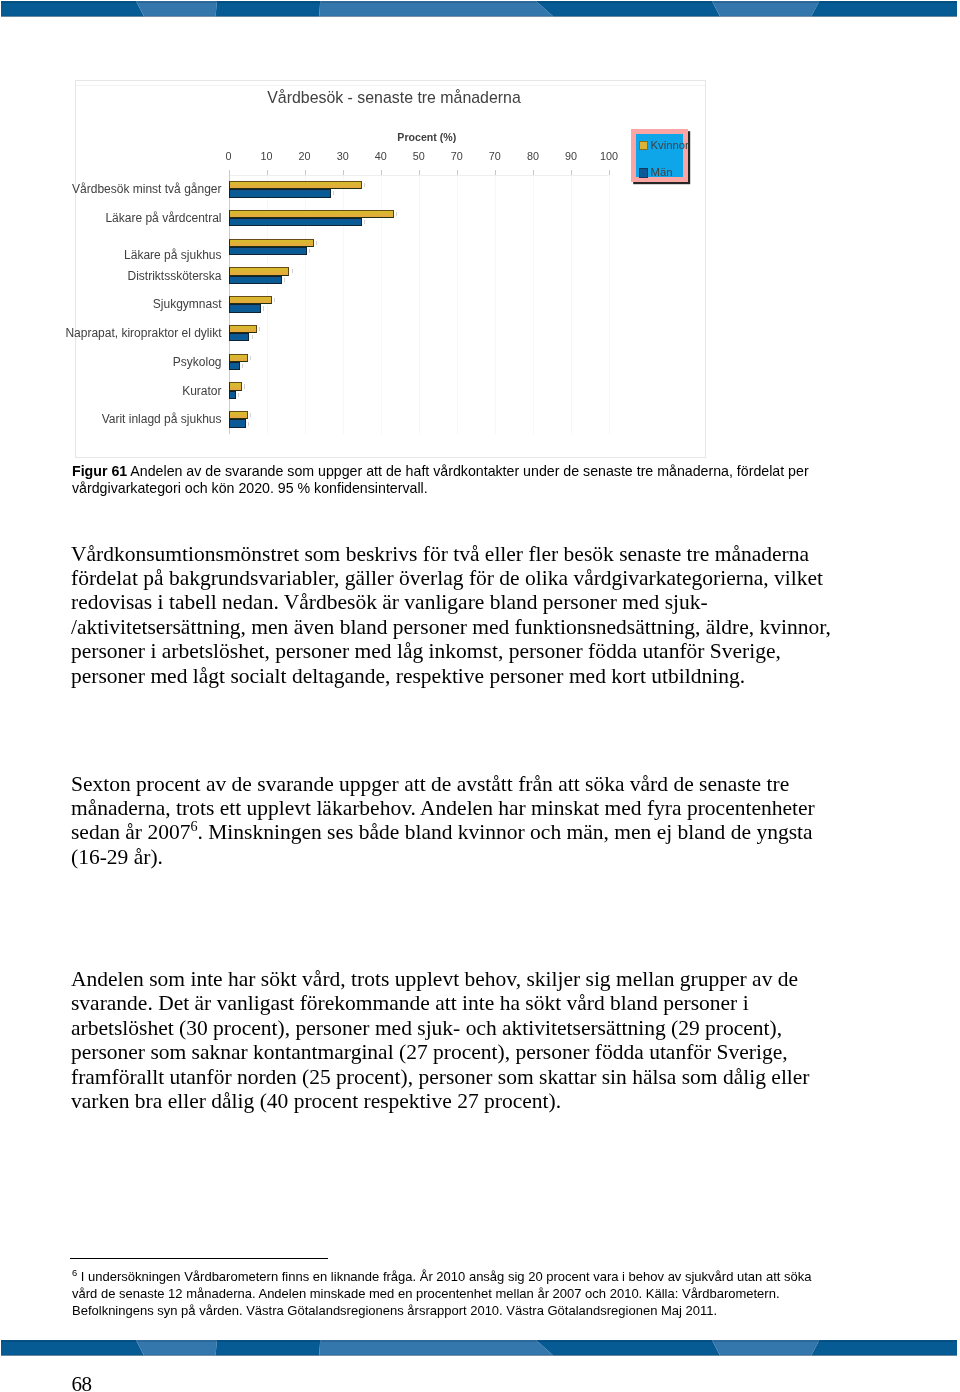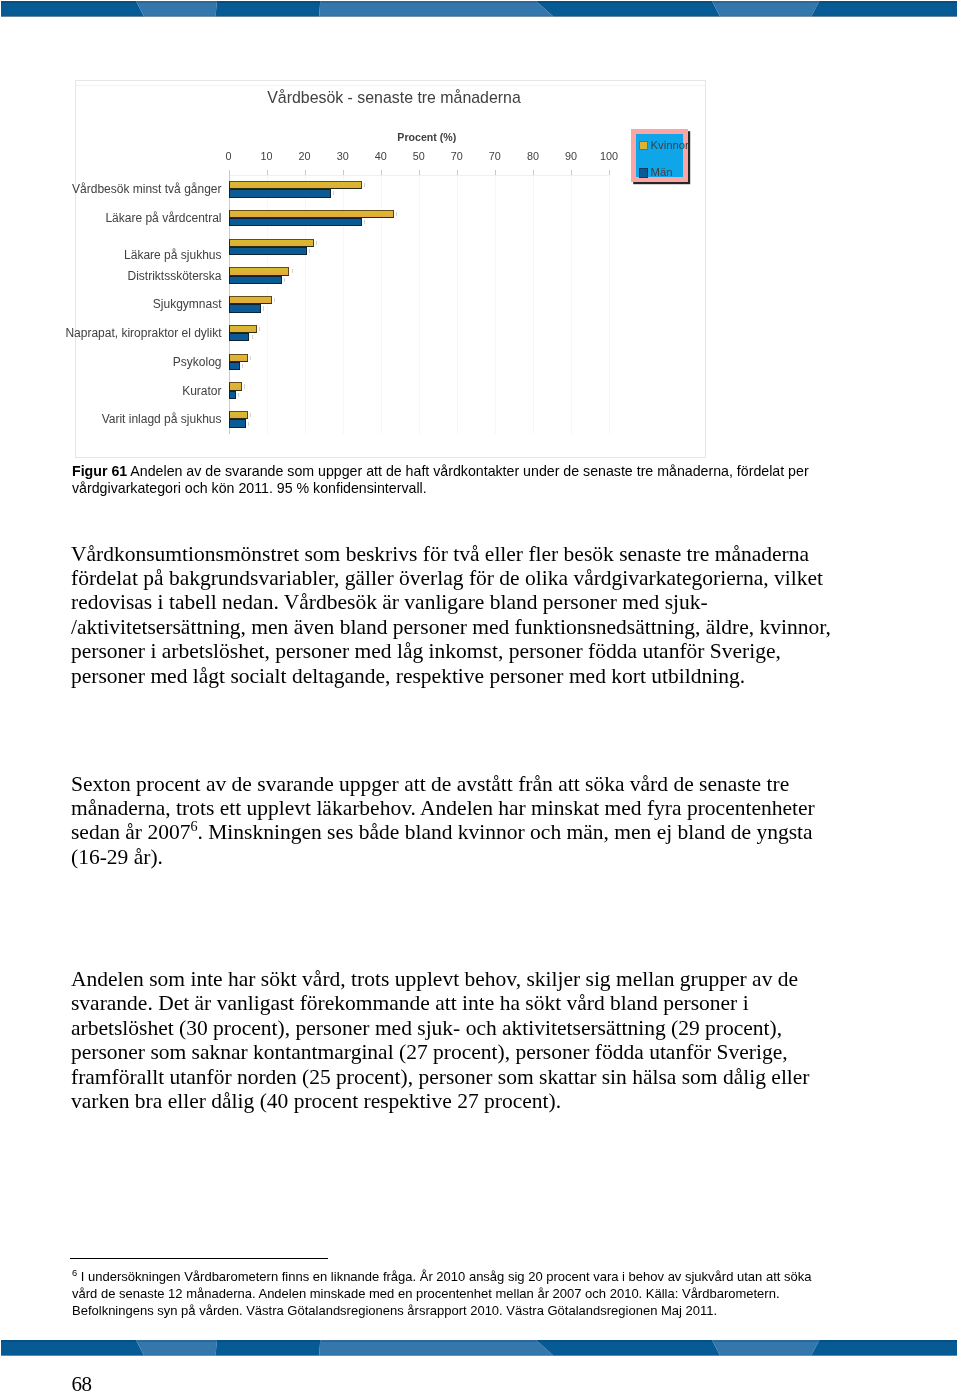--- a/index.html
+++ b/index.html
@@ -147,21 +147,21 @@
           <span class="legend-swatch" style="background: rgb(221, 178, 53); border-color: rgb(138, 106, 28);"></span>
           <span class="legend-label">Kvinnor</span>
         </div>
         <div class="legend-row" style="position: absolute; left: 3px; top: 34.3px;">
           <span class="legend-swatch" style="background: rgb(10, 90, 150); border-color: rgb(18, 58, 92);"></span>
           <span class="legend-label">Män</span>
         </div>
       </div>
   </div>
 
-  <div class="caption"><b>Figur 61</b><span> Andelen av de svarande som uppger att de haft vårdkontakter under de senaste tre månaderna, fördelat per vårdgivarkategori och kön 2011. 95 % konfidensintervall.</span></div>
+  <div class="caption"><b>Figur 61</b><span> Andelen av de svarande som uppger att de haft vårdkontakter under de senaste tre månaderna, fördelat per vårdgivarkategori och kön 2020. 95 % konfidensintervall.</span></div>
 
   <div class="body-p p1"><span>Vårdkonsumtionsmönstret som beskrivs för två eller fler besök senaste tre månaderna fördelat på bakgrundsvariabler, gäller överlag för de olika vårdgivarkategorierna, vilket redovisas i tabell nedan. Vårdbesök är vanligare bland personer med sjuk-</span><wbr><span>/aktivitetsersättning, men även bland personer med funktionsnedsättning, äldre, kvinnor, personer i arbetslöshet, personer med låg inkomst, personer födda utanför Sverige, personer med lågt socialt deltagande, respektive personer med kort utbildning.</span></div>
 
 
   <div class="body-p p2"><span>Sexton procent av de svarande uppger att de avstått från att söka vård de senaste tre månaderna, trots ett upplevt läkarbehov. Andelen har minskat med fyra procentenheter sedan år 2007</span><sup>6</sup><span>. Minskningen ses både bland kvinnor och män, men ej bland de yngsta (16-29 år).</span></div>
 
 
   <div class="body-p p4">Andelen som inte har sökt vård, trots upplevt behov, skiljer sig mellan grupper av de svarande. Det är vanligast förekommande att inte ha sökt vård bland personer i arbetslöshet (30 procent), personer med sjuk- och aktivitetsersättning (29 procent), personer som saknar kontantmarginal (27 procent), personer födda utanför Sverige, framförallt utanför norden (25 procent), personer som skattar sin hälsa som dålig eller varken bra eller dålig (40 procent respektive 27 procent).</div>
 
   <div class="fn-rule"></div>

